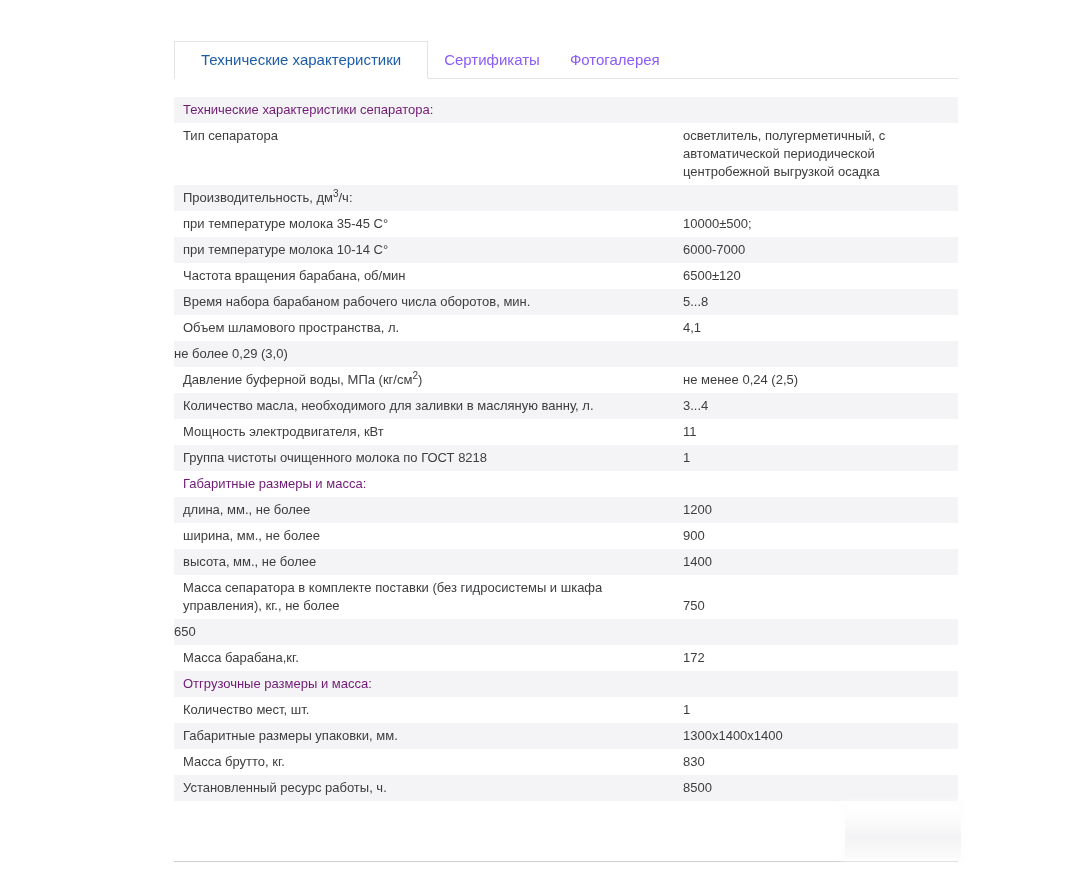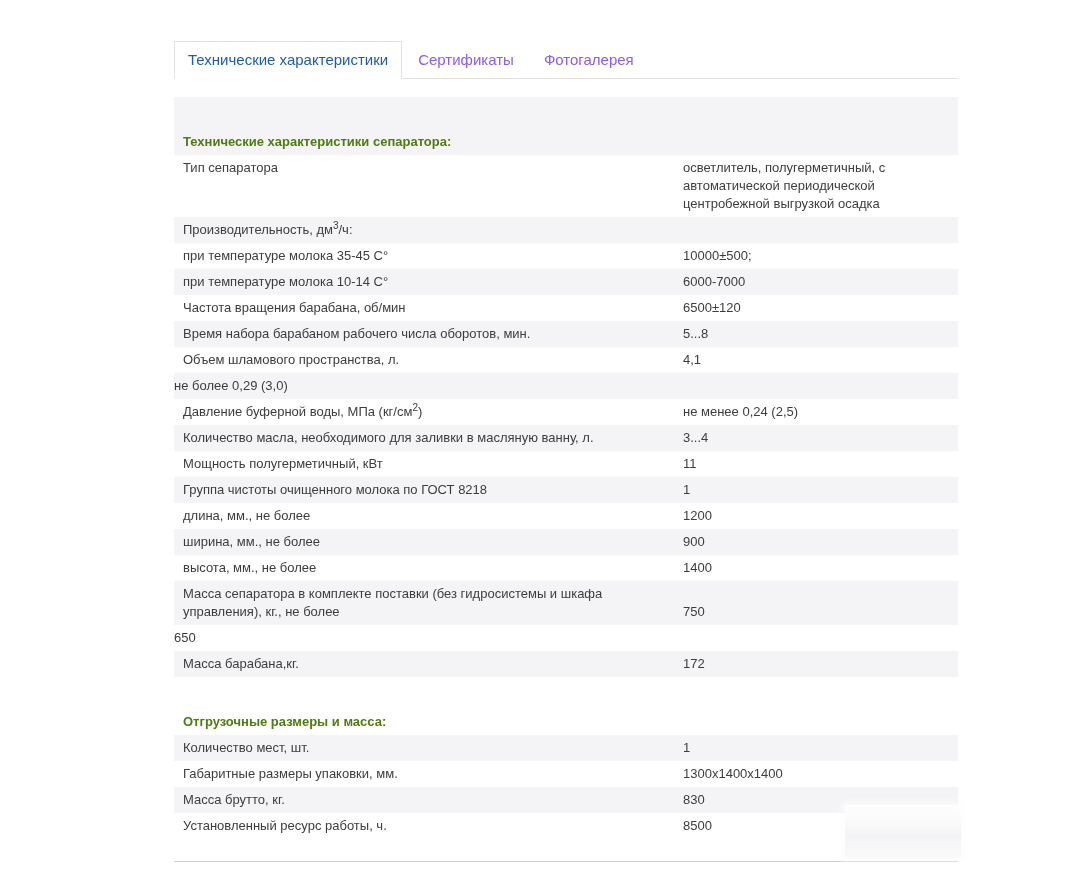--- a/index.html
+++ b/index.html
@@ -23,21 +23,21 @@
   .tab{
     font-size:15px;color:#8b5cf6;
     padding:0 14px;line-height:37px;height:37px;
     cursor:pointer;white-space:nowrap;
     box-sizing:border-box;
   }
   .tab.active{
     color:#1e5da8;background:#ffffff;
     border:1px solid #e3e3e5;border-bottom:1px solid #ffffff;
     margin-bottom:-1px;height:38px;line-height:36px;
-    padding:0 13px;
+    padding:0 26px;
   }
   .tab + .tab{margin-left:2px;}
 
   
   .specs{
     position:absolute;left:174px;top:97px;width:784px;
   }
   .row{
     display:flex;
     padding:4px 0;
@@ -46,21 +46,21 @@
   .row:nth-child(odd){background:#f4f4f6;}
   .cell.label{
     flex:0 0 509px;box-sizing:border-box;
     padding-left:9px;padding-right:20px;
   }
   .cell.value{
     flex:1 1 auto;box-sizing:border-box;
     padding-right:10px;
     display:flex;align-items:flex-end;
   }
-  .row.section .cell.label{font-weight:bold;color:#4d7c0f;margin-top:32px;}
+  .row.section .cell.label{font-weight:normal;color:#701a75;}
   sup{font-size:10px;line-height:0;vertical-align:super;}
 
   
   .bottom-divider{
     position:absolute;left:174px;top:861px;width:784px;
     border-top:1px solid #cfcfd1;height:0;
   }
 
   
   .watermark{
@@ -145,29 +145,35 @@
           <span>не менее 0,24 (2,5)</span>
         </div>
       </div>
       <div class="row item">
         <div class="cell label">Количество масла, необходимого для заливки в масляную ванну, л.</div>
         <div class="cell value">
           <span>3...4</span>
         </div>
       </div>
       <div class="row item">
-        <div class="cell label">Мощность полугерметичный, кВт</div>
+        <div class="cell label">Мощность электродвигателя, кВт</div>
         <div class="cell value">
           <span>11</span>
         </div>
       </div>
       <div class="row item">
         <div class="cell label">Группа чистоты очищенного молока по ГОСТ 8218</div>
         <div class="cell value">
           <span>1</span>
+        </div>
+      </div>
+      <div class="row section">
+        <div class="cell label">Габаритные размеры и масса:</div>
+        <div class="cell value">
+          <span></span>
         </div>
       </div>
       <div class="row item">
         <div class="cell label">длина, мм., не более</div>
         <div class="cell value">
           <span>1200</span>
         </div>
       </div>
       <div class="row item">
         <div class="cell label">ширина, мм., не более</div>

